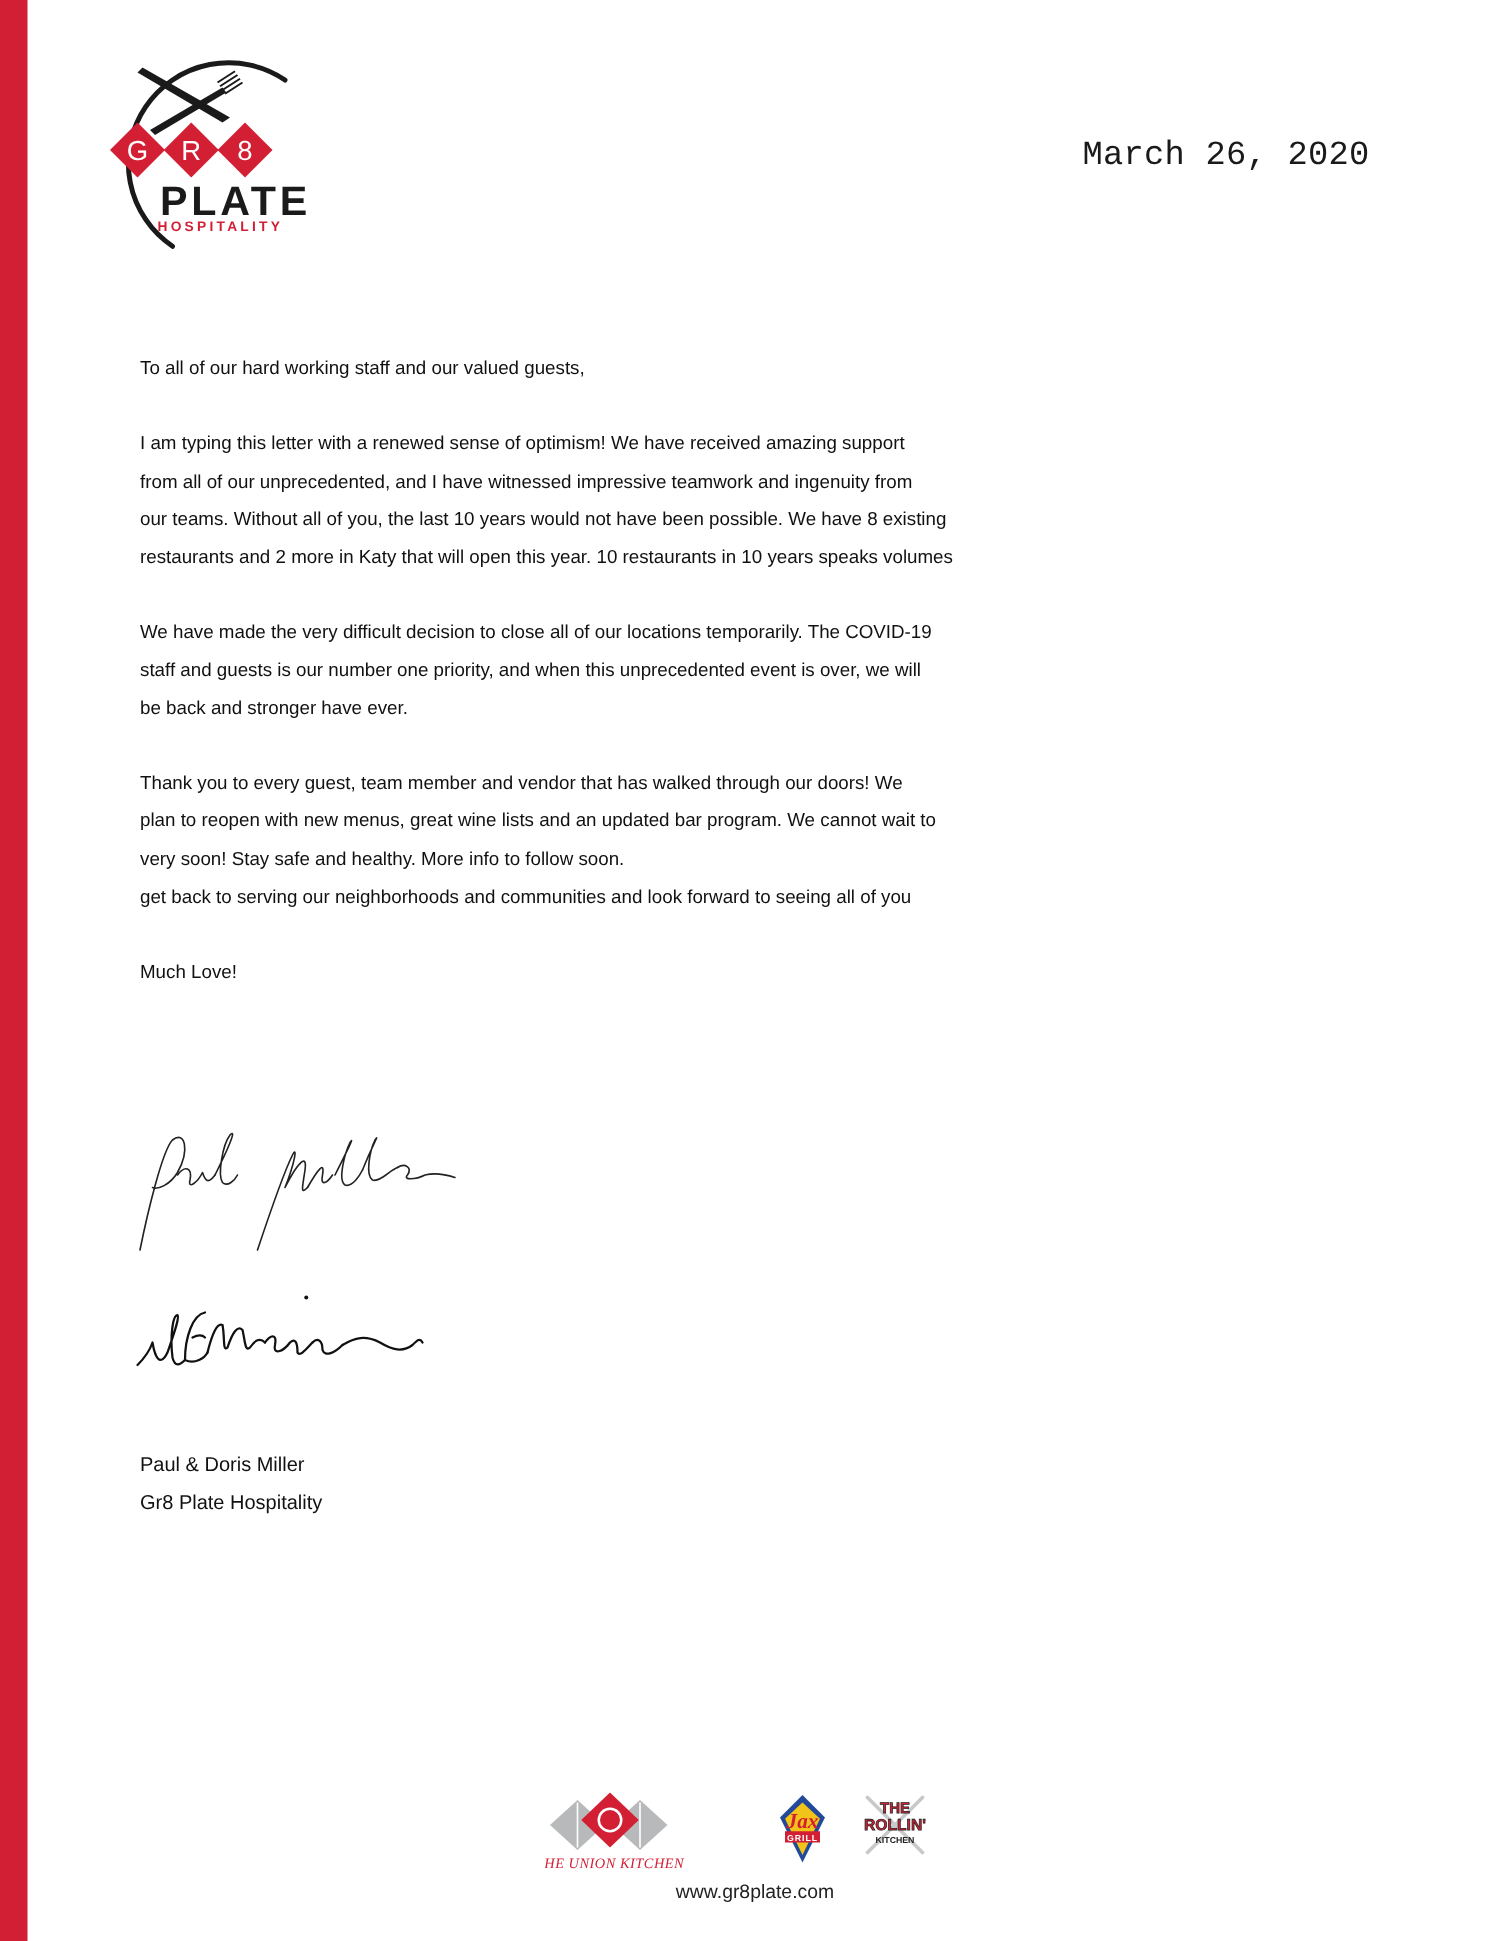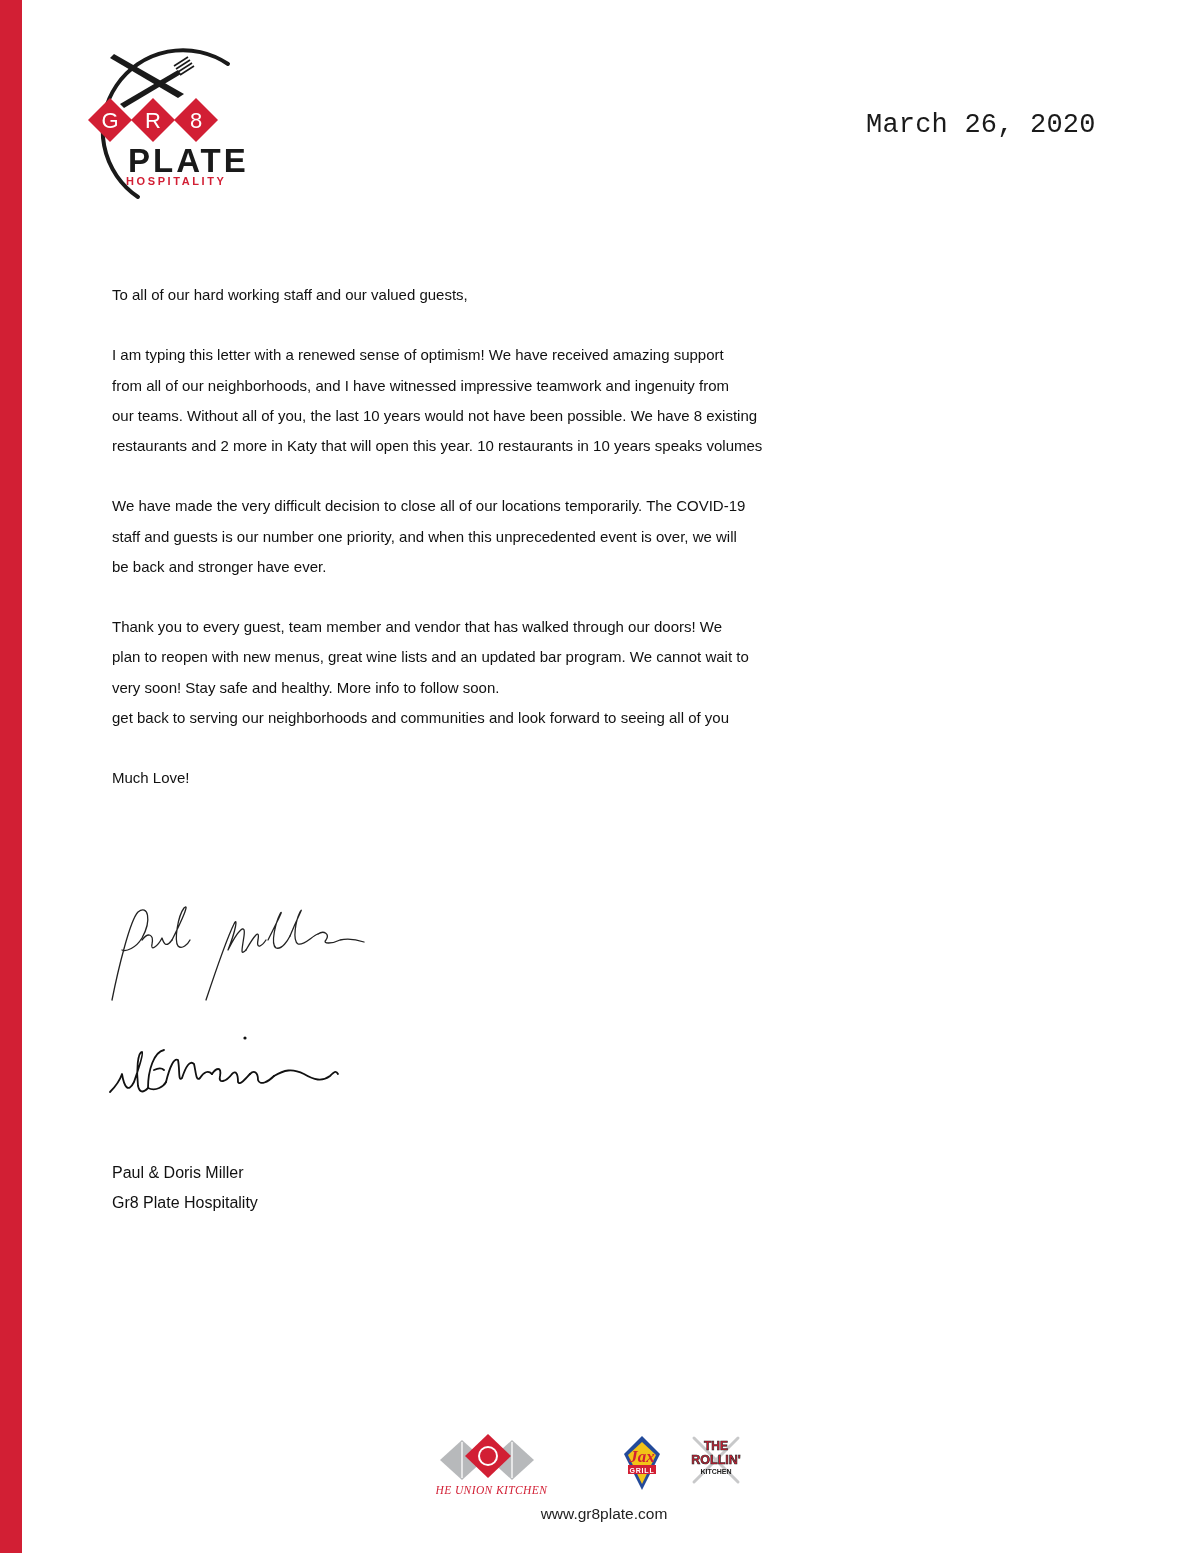--- a/index.html
+++ b/index.html
@@ -63,21 +63,21 @@
     <text x="48" y="143" fill="#d21f34" font-family="Liberation Sans, sans-serif" font-weight="bold" font-size="11" letter-spacing="2.6">HOSPITALITY</text>
   </svg>
 </div>
 
 <div class="date">March 26, 2020</div>
 
 <div class="letter">
   <p>To all of our hard working staff and our valued guests,</p>
   <p>
     <span class="ln">I am typing this letter with a renewed sense of optimism!  We have received amazing support</span>
-    <span class="ln">from all of our neighborhoods, and I have witnessed impressive teamwork and ingenuity from</span>
+    <span class="ln">from all of our unprecedented, and I have witnessed impressive teamwork and ingenuity from</span>
     <span class="ln">our teams.  Without all of you, the last 10 years would not have been possible.  We have 8 existing</span>
     <span class="ln">restaurants and 2 more in Katy that will open this year.  10 restaurants in 10 years speaks volumes</span>
   </p>
   <p>
     <span class="ln">We have made the very difficult decision to close all of our locations temporarily.  The COVID-19</span>
     <span class="ln">staff and guests is our number one priority, and when this unprecedented event is over, we will</span>
     <span class="ln">be back and stronger have ever.</span>
   </p>
   <p>
     <span class="ln">Thank you to every guest, team member and vendor that has walked through our doors!  We</span>

